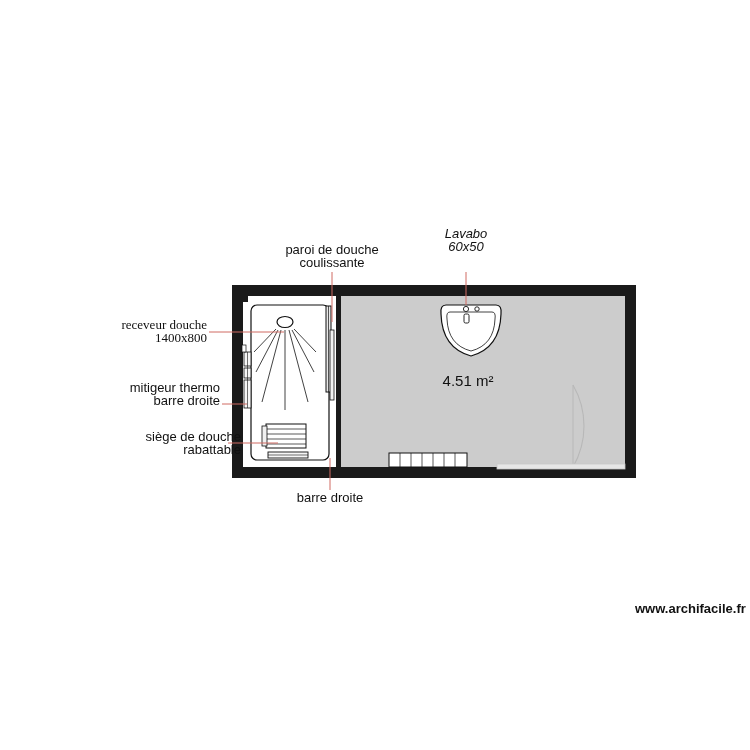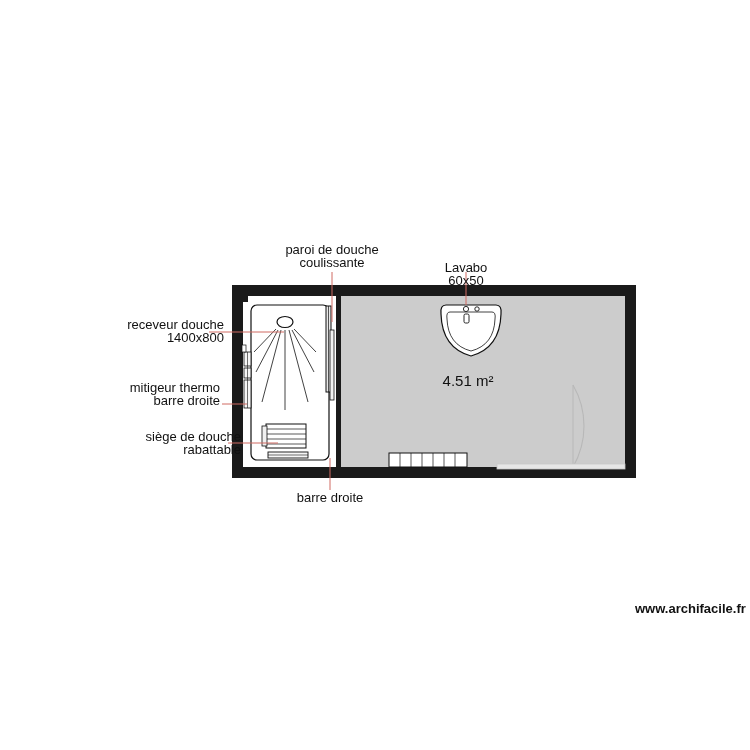--- a/index.html
+++ b/index.html
@@ -172,24 +172,24 @@
 
       <line x1="330" y1="458" x2="330" y2="490" stroke="#d06b63" stroke-width="1"></line>
     </g>
   </svg>
 
   <div class="area-text" style="left:398px; top:372px; width:140px;">4.51 m²</div>
 
   <div class="label center" style="left:272px; top:244px; width:120px;">paroi de douche
 coulissante</div>
 
-  <div class="label center" style="left:426px; top:262px; width:80px;">Lavabo
+  <div class="label center" style="left:426px; top:228px; width:80px;font-style:italic;">Lavabo
 60x50</div>
 
-  <div class="label right" style="left:96px; top:319px; width:128px;">receveur douche
+  <div class="label right" style="left:79px; top:319px; width:128px;font-family:Liberation Serif, serif;">receveur douche
 1400x800</div>
 
   <div class="label right" style="left:100px; top:382px; width:120px;">mitigeur thermo
 barre droite</div>
 
   <div class="label right" style="left:123px; top:431px; width:118px;">siège de douche
 rabattable</div>
 
   <div class="label center" style="left:275px; top:492px; width:110px;">barre droite</div>
 

